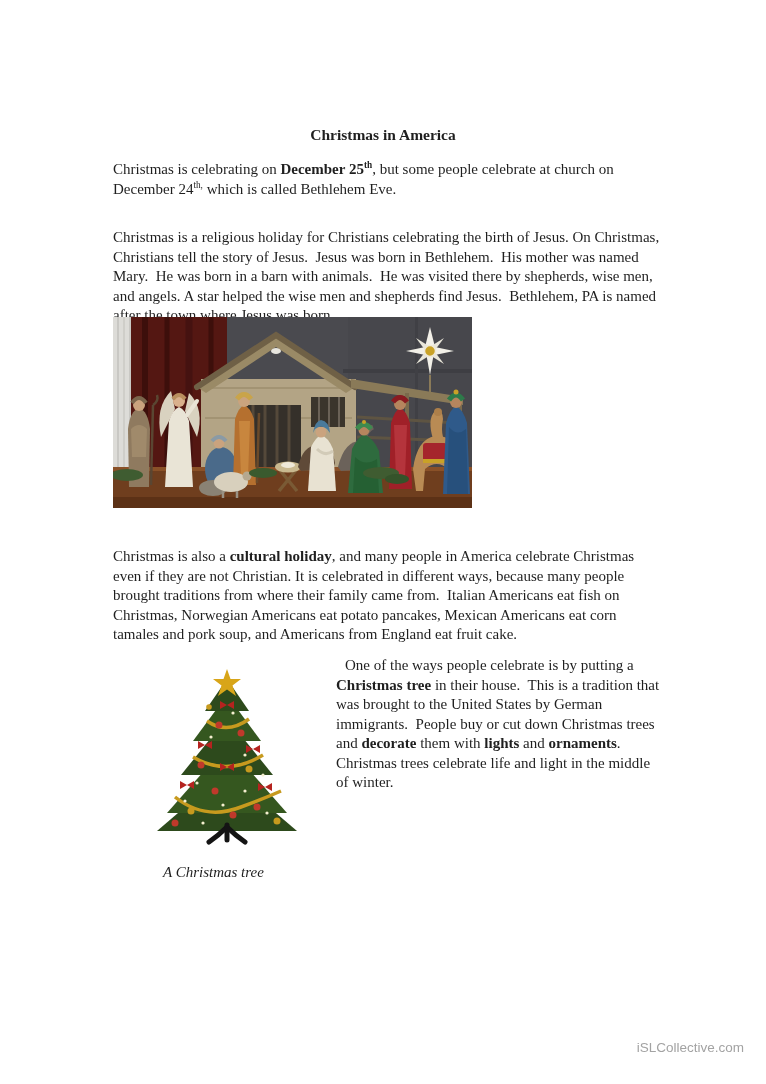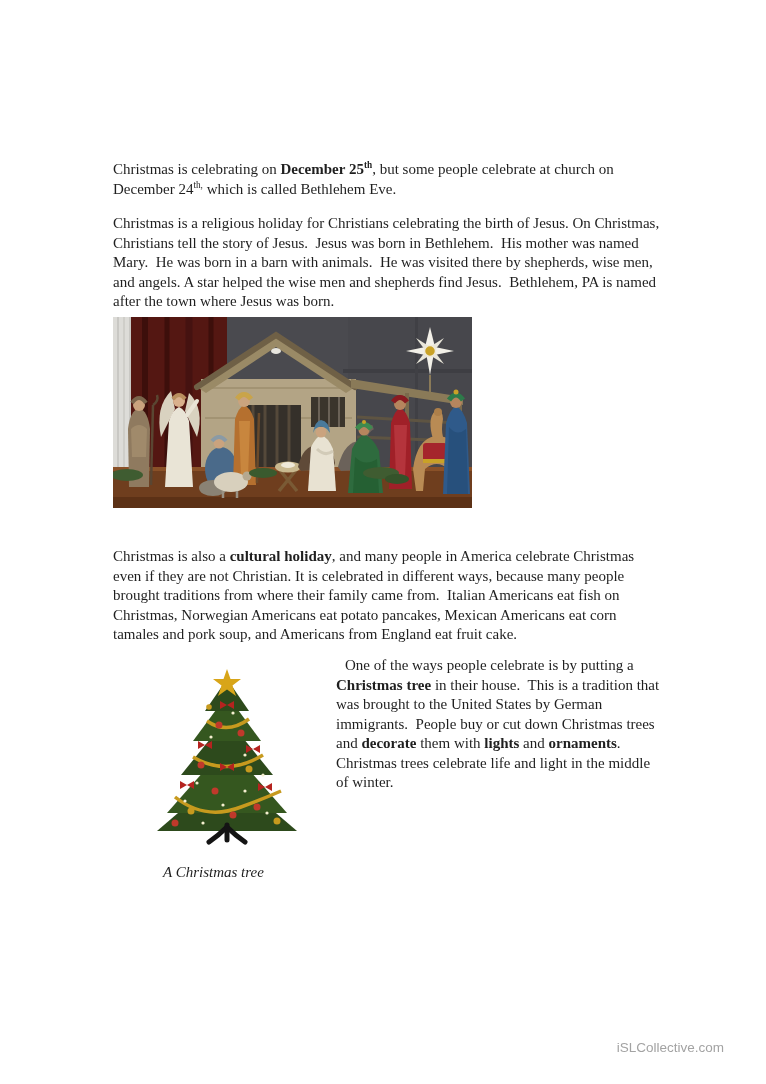--- a/index.html
+++ b/index.html
@@ -9,41 +9,42 @@
   }
   .abs { position:absolute; }
   .title {
     top:126px; left:0; width:766px; text-align:center;
     font-size:15.5px; font-weight:bold; margin:0;
   }
   .body {
     font-size:15px; line-height:19.5px; white-space:pre-wrap; margin:0;
   }
   .p1 { top:160px; left:113px; width:552px; }
-  .p2 { top:214px; left:113px; width:552px; }
+  .p2 { top:228px; left:113px; width:552px; }
   .p3 { top:547px; left:113px; width:552px; }
   .p4 { top:656px; left:336px; width:326px; text-indent:9px; }
   b { font-weight:bold;text-align:center; }
   .sup { vertical-align:super; font-size:0.62em; line-height:0; }
   .caption { font-style:italic; font-size:15px; margin:0; }
   .caption-nativity { top:510px; left:113px; width:552px; }
   .caption-tree { top:864px; left:163px; }
   .fig { margin:0; padding:0; line-height:0; }
   .fig-nativity { top:317px; left:113px; width:359px; height:191px; }
   .fig-tree { top:663px; left:145px; width:165px; height:185px; }
   .footer {
-    top:1040px; right:42px; font-family:"Liberation Sans", sans-serif;
+    top:1040px; right:22px; font-family:"Liberation Sans", sans-serif;
     font-size:13.5px; color:#a3a3a3;
   }
 </style>
 </head>
 <body>
 
 <div class="page">
 
+  <h1 class="abs title">Christmas in America</h1>
 
   <p class="abs body p1"><span>Christmas is celebrating on </span><b>December 25</b><b class="sup">th</b><span>, but some people celebrate at church on December 24</span><span class="sup">th,</span><span> which is called Bethlehem Eve.</span></p>
 
   <p class="abs body p2">Christmas is a religious holiday for Christians celebrating the birth of Jesus. On Christmas, Christians tell the story of Jesus.  Jesus was born in Bethlehem.  His mother was named Mary.  He was born in a barn with animals.  He was visited there by shepherds, wise men, and angels. A star helped the wise men and shepherds find Jesus.  Bethlehem, PA is named after the town where Jesus was born.</p>
 
   <figure class="abs fig fig-nativity">
     <svg width="359" height="191" viewBox="0 0 359 191">
 
       <rect width="359" height="191" fill="#4a4a4f"></rect>
       <rect x="235" y="0" width="124" height="191" fill="#47474c"></rect>

